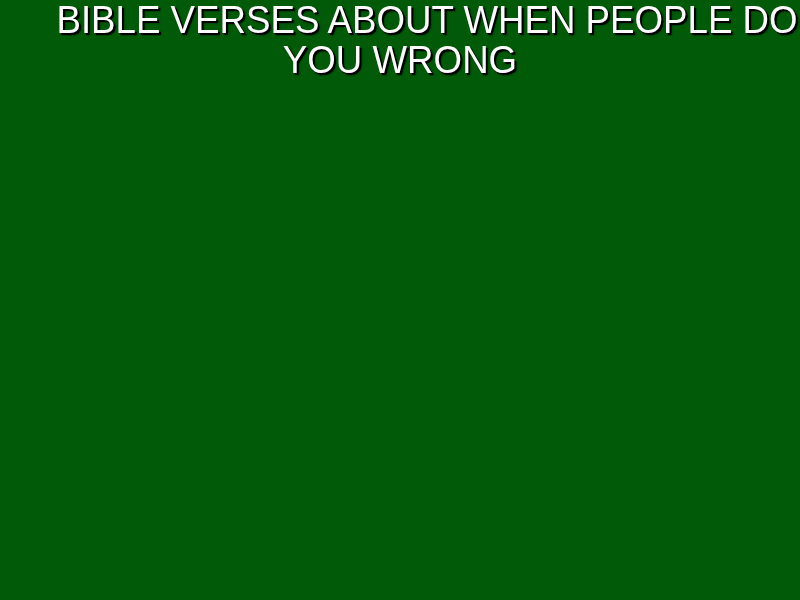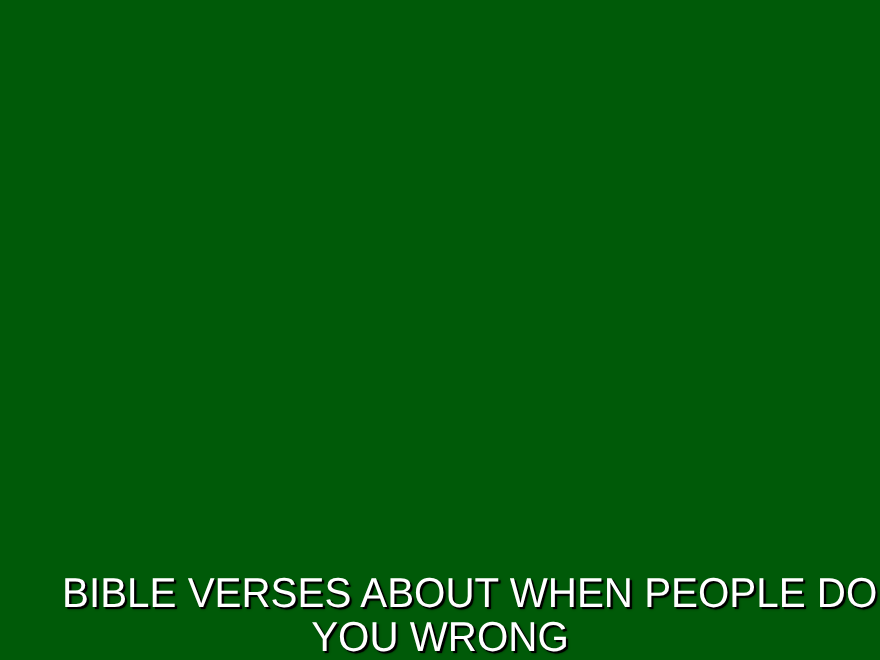--- a/index.html
+++ b/index.html
@@ -15,21 +15,21 @@
     font-family: "Liberation Sans", sans-serif;
   }
 
   #banner {
     position: relative;
     box-sizing: border-box;
     width: 800px;
     height: 600px;
     background-color: #005a08;
     display: flex;
-    align-items: flex-end;
+    align-items: flex-start;
     justify-content: center;
   }
 
   #title-block {
     width: 712px;
     margin: 0;
     padding: 0;
     text-align: center;
   }
 

